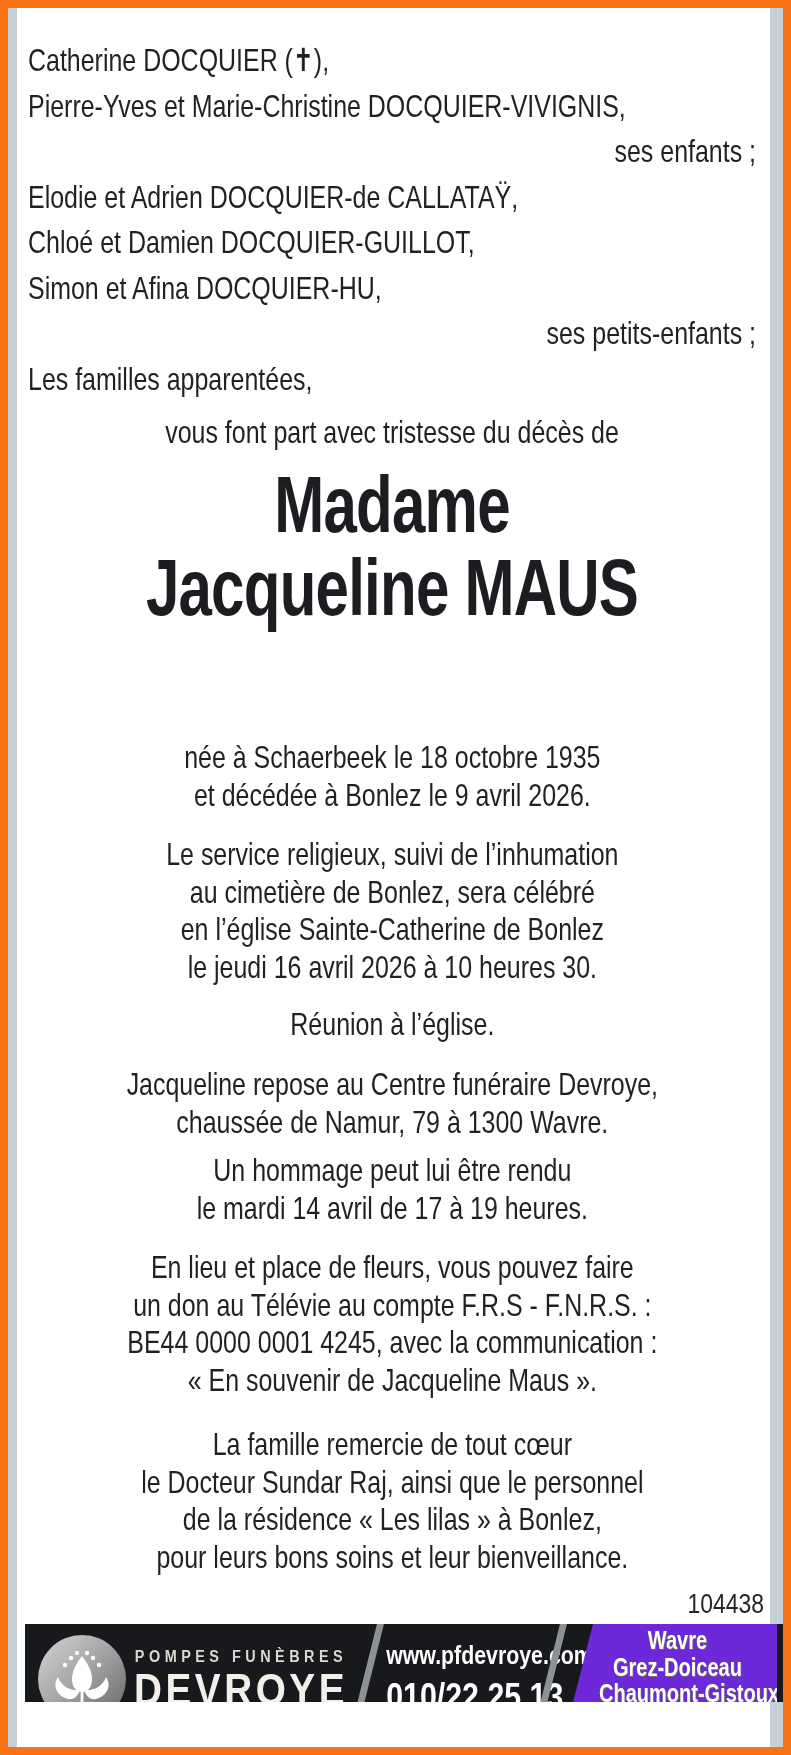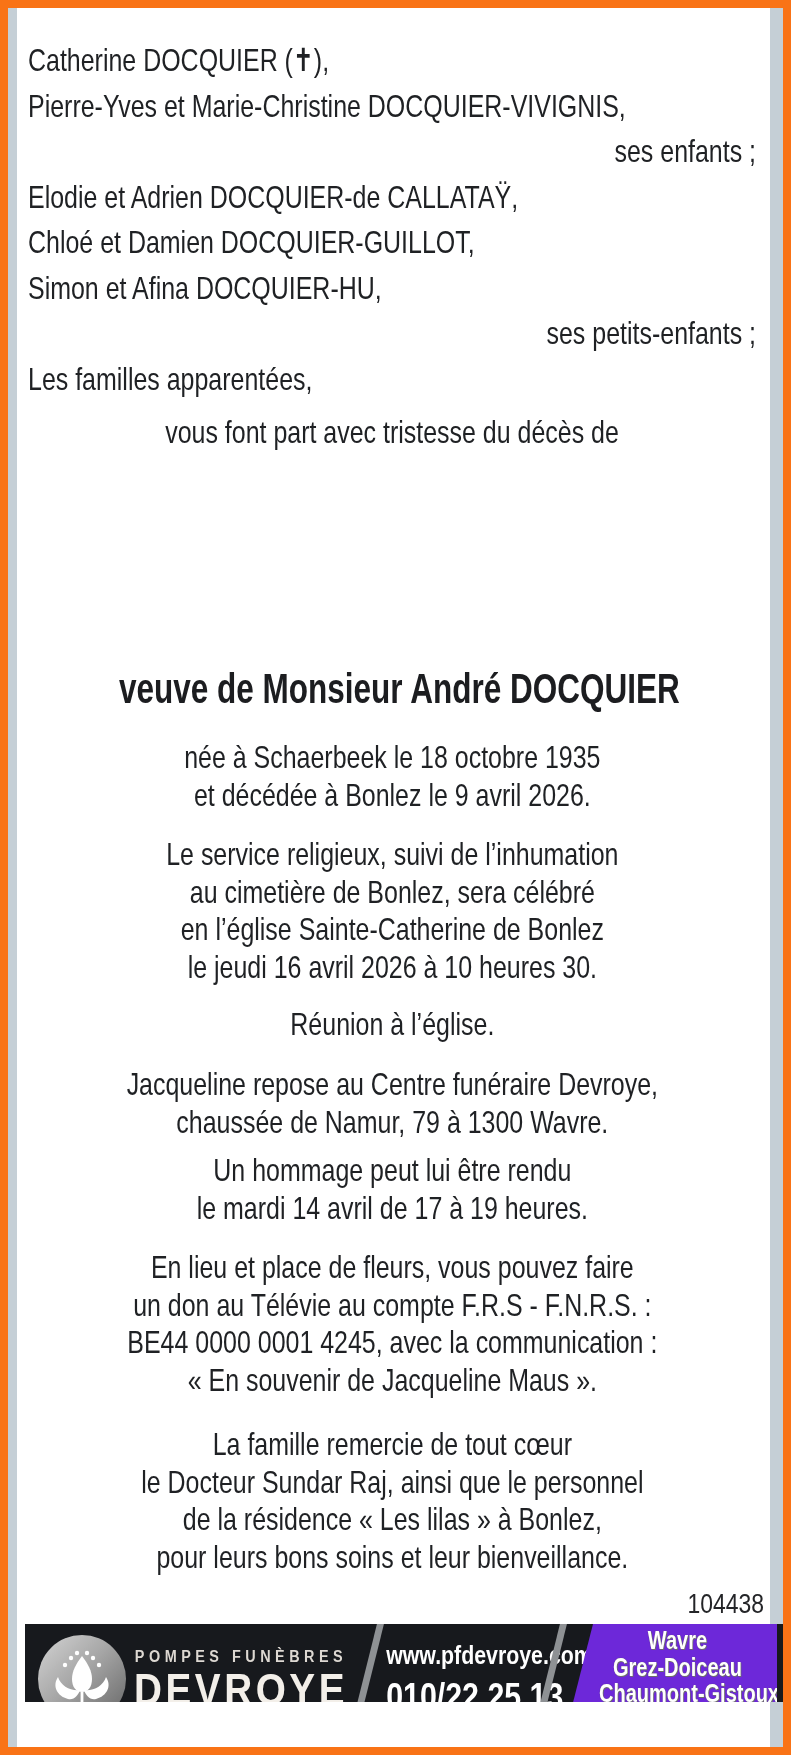--- a/index.html
+++ b/index.html
@@ -99,24 +99,25 @@
     <div class="ln l">Pierre-Yves et Marie-Christine DOCQUIER-VIVIGNIS,</div>
     <div class="ln r">ses enfants ;</div>
     <div class="ln l">Elodie et Adrien DOCQUIER-de CALLATAŸ,</div>
     <div class="ln l">Chloé et Damien DOCQUIER-GUILLOT,</div>
     <div class="ln l">Simon et Afina DOCQUIER-HU,</div>
     <div class="ln r">ses petits-enfants ;</div>
     <div class="ln l">Les familles apparentées,</div>
     <div class="ln c gap">vous font part avec tristesse du décès de</div>
   </div>
 
-
-  <div class="block" style="top:658px;">
-    <div class="subtitle">veuve de Monsieur André DOCQUIER</div>
-  </div>
+  <div class="block" style="top:455px;">
+    <div class="deceased">Madame</div>
+    <div class="deceased">Jacqueline MAUS</div>
+  </div>
+
 
   <div class="block para" style="top:731px;">
     <div class="pl">née à Schaerbeek le 18 octobre 1935</div>
     <div class="pl">et décédée à Bonlez le 9 avril 2026.</div>
   </div>
 
   <div class="block para" style="top:828px;">
     <div class="pl">Le service religieux, suivi de l’inhumation</div>
     <div class="pl">au cimetière de Bonlez, sera célébré</div>
     <div class="pl">en l’église Sainte-Catherine de Bonlez</div>

